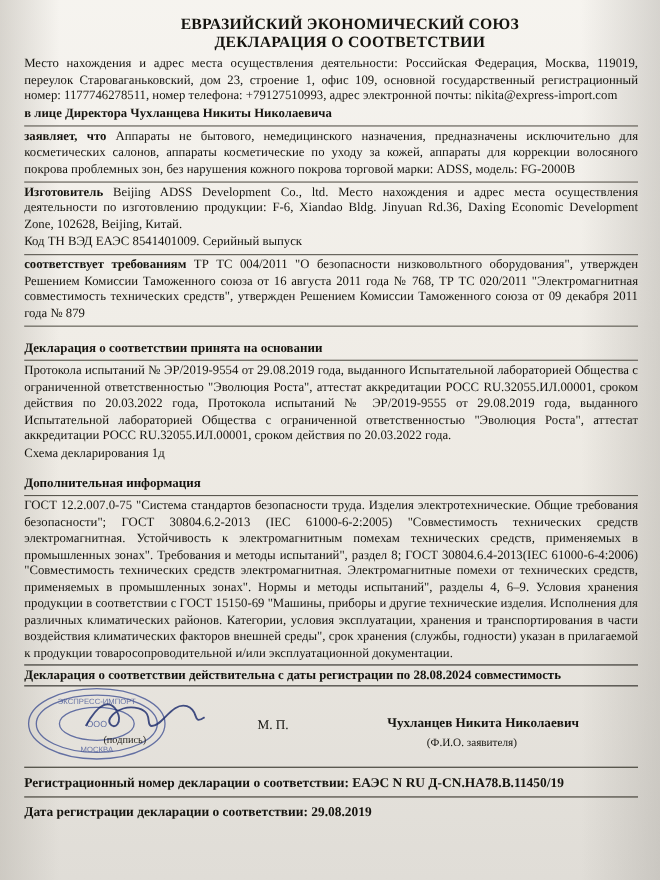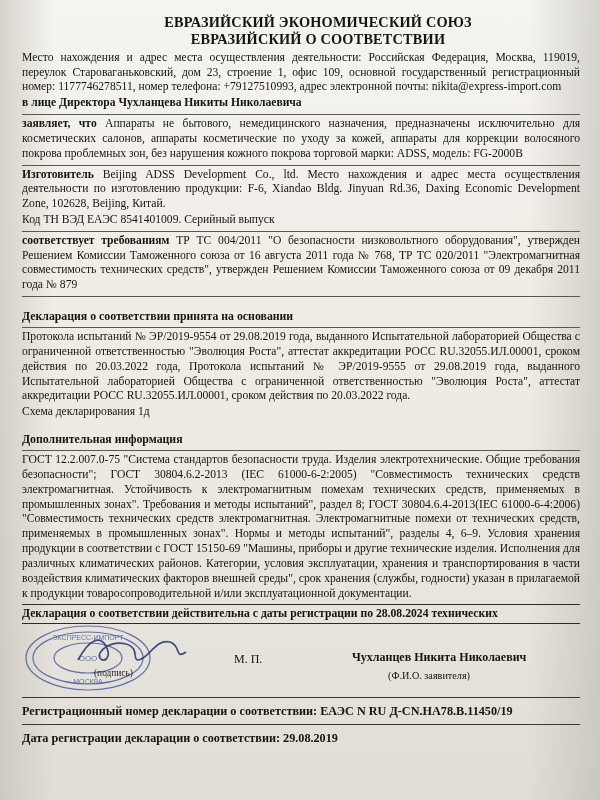--- a/index.html
+++ b/index.html
@@ -155,21 +155,21 @@
 </head>
 <body>
 
 <div class="page">
   <div class="paper-shade"></div>
 
   <div class="content">
 
     <div class="title">
       <div>ЕВРАЗИЙСКИЙ ЭКОНОМИЧЕСКИЙ СОЮЗ</div>
-      <div class="l2">ЕВРАЗИЙСКИЙ О СООТВЕТСТВИИ</div>
+      <div class="l2">ДЕКЛАРАЦИЯ О СООТВЕТСТВИИ</div>
     </div>
 
 
     <div class="para">
       <span class="kv">Место нахождения и адрес места осуществления деятельности:</span>
       <span class="kv">Российская Федерация, Москва, 119019, переулок Староваганьковский, дом 23, строение 1, офис 109, основной государственный регистрационный номер: 1177746278511, номер телефона: +79127510993, адрес электронной почты: nikita@express-import.com</span>
     </div>
 
     <div class="para tight">
       <span class="b kv">в лице</span>
@@ -219,21 +219,21 @@
 
     <hr class="hr thin">
 
     <div class="para tight">ГОСТ 12.2.007.0-75 "Система стандартов безопасности труда. Изделия электротехнические. Общие требования безопасности"; ГОСТ 30804.6.2-2013 (IEC 61000-6-2:2005) "Совместимость технических средств электромагнитная. Устойчивость к электромагнитным помехам технических средств, применяемых в промышленных зонах". Требования и методы испытаний", раздел 8; ГОСТ 30804.6.4-2013(IEC 61000-6-4:2006) "Совместимость технических средств электромагнитная. Электромагнитные помехи от технических средств, применяемых в промышленных зонах". Нормы и методы испытаний", разделы 4, 6–9. Условия хранения продукции в соответствии с ГОСТ 15150-69 "Машины, приборы и другие технические изделия. Исполнения для различных климатических районов. Категории, условия эксплуатации, хранения и транспортирования в части воздействия климатических факторов внешней среды", срок хранения (службы, годности) указан в прилагаемой к продукции товаросопроводительной и/или эксплуатационной документации.</div>
 
     <hr class="hr">
 
     <div class="valid-line">
       <span class="kv">Декларация о соответствии действительна с даты регистрации по</span>
       <span class="kv">28.08.2024</span>
-      <span class="kv">технических</span>
+      <span class="kv">совместимость</span>
     </div>
 
     <hr class="hr">
 
     <div class="sign-row">
       <div class="stamp">
         <svg viewBox="0 0 132 72" width="132" height="72" aria-hidden="true">
           <g fill="none" stroke="#2c3f8a" stroke-width="1.2" opacity="0.85">
             <ellipse cx="66" cy="36" rx="62" ry="32"></ellipse>
             <ellipse cx="66" cy="36" rx="55" ry="26"></ellipse>

